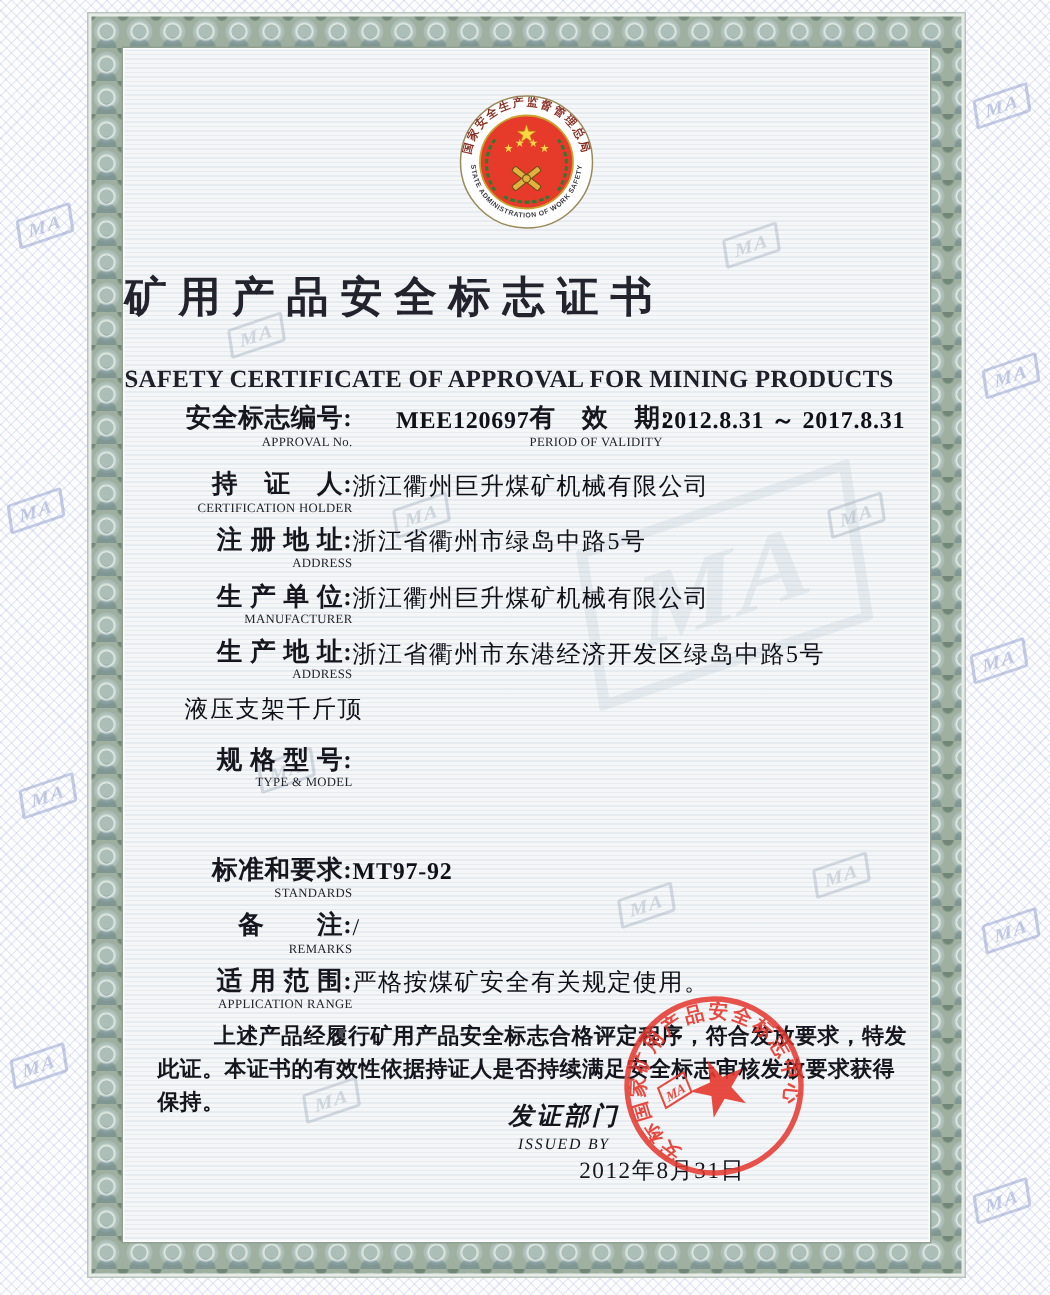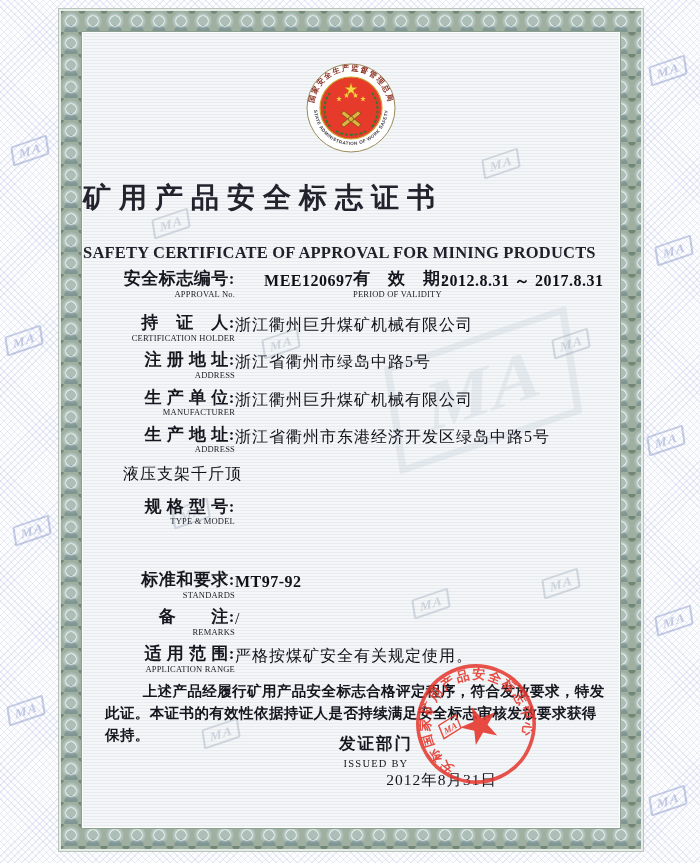--- a/index.html
+++ b/index.html
@@ -65,21 +65,21 @@
   .fval{font-size:16px;line-height:1.25;letter-spacing:1px;color:#101018;padding-top:2px;white-space:nowrap;}
   .fval.mono{font-family:"Liberation Serif",serif;font-weight:600;letter-spacing:.5px;}
   .fval.wv{width:118px;flex:none;}
   .gap{height:36px;}
   
   .declaration{
     position:absolute;left:22px;top:648px;width:502px;
     font-weight:700;font-size:14.5px;line-height:1.5;letter-spacing:.4px;color:#15151d;
     text-indent:2.6em;
   }
-  .issuedby{position:absolute;left:228px;top:700px;width:130px;text-align:center;color:#15151d;}
+  .issuedby{position:absolute;left:228px;top:700px;width:130px;text-align:center;color:#15151d;font-style:italic;}
   .issuedby .cn{font-weight:700;font-size:16.5px;letter-spacing:2px;white-space:nowrap;}
   .issuedby .en{font-size:10.5px;letter-spacing:1.2px;margin-top:3px;white-space:nowrap;text-align:center;}
   .issue-date{
     position:absolute;left:266px;top:737px;width:185px;text-align:center;
     font-weight:400;font-size:15.5px;letter-spacing:1px;color:#15151d;white-space:nowrap;
   }
   .seal{position:absolute;left:330px;top:628px;width:126px;height:126px;transform:rotate(-24deg);opacity:.9;}
 </style>
 </head>
 <body>

